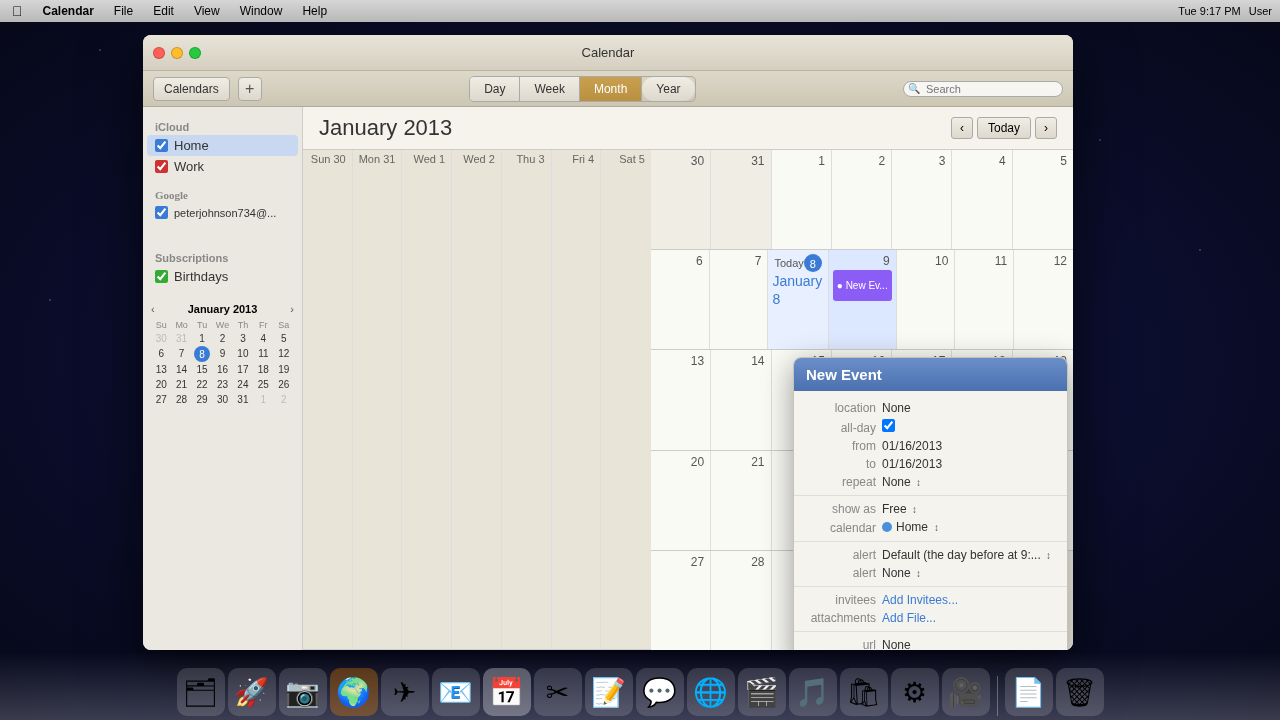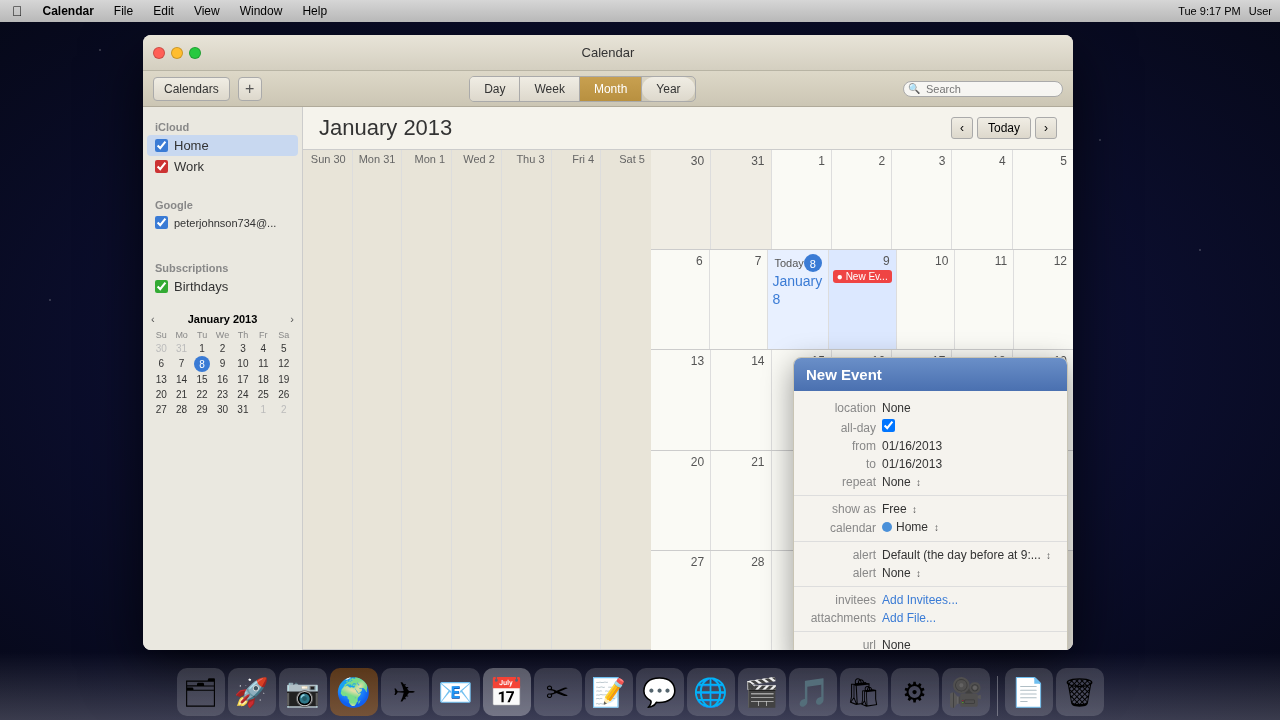--- a/index.html
+++ b/index.html
@@ -408,25 +408,25 @@
       border-radius: 50%;
       width: 18px;
       height: 18px;
       display: flex;
       align-items: center;
       justify-content: center;
       margin-left: auto;
       font-size: 11px;
     }
     .event-pill {
-      background: #ef4444;
+      background: #8b5cf6;
       color: white;
       font-size: 10px;
       border-radius: 3px;
-      padding: 1px 4px;
+      padding: 10px 4px;
       margin-top: 2px;
       cursor: pointer;
       white-space: nowrap;
       overflow: hidden;
       text-overflow: ellipsis;
     }
 
     
     .new-event-popup {
       position: absolute;
@@ -586,21 +586,21 @@
         <div class="sidebar-section-title">iCloud</div>
         <div class="sidebar-item selected">
           <input type="checkbox" class="sidebar-checkbox cb-blue" checked="" style="">
           <span>Home</span>
         </div>
         <div class="sidebar-item">
           <input type="checkbox" class="sidebar-checkbox cb-red" checked="" style="">
           <span>Work</span>
         </div>
 
-        <div class="sidebar-section-title" style="margin-top:18px;">Google</div>
+        <div class="sidebar-section-title" style="margin-top:8px;font-family:Liberation Serif, serif;">Google</div>
         <div class="sidebar-item">
           <input type="checkbox" class="sidebar-checkbox cb-blue" checked="" style="">
           <span style="font-size:11px;">peterjohnson734@...</span>
         </div>
 
         <div class="sidebar-section-title" style="margin-top:26px;">Subscriptions</div>
         <div class="sidebar-item">
           <input type="checkbox" class="sidebar-checkbox cb-green" checked="" style="">
           <span>Birthdays</span>
         </div>
@@ -672,21 +672,21 @@
             <button class="cal-today-btn">Today</button>
             <button class="cal-nav-btn">›</button>
           </div>
         </div>
 
         <div class="month-grid">
 
           <div class="month-dow-row">
             <div class="month-dow">Sun 30</div>
             <div class="month-dow">Mon 31</div>
-            <div class="month-dow">Mon 1</div>
+            <div class="month-dow">Wed 1</div>
             <div class="month-dow">Wed 2</div>
             <div class="month-dow">Thu 3</div>
             <div class="month-dow">Fri 4</div>
             <div class="month-dow">Sat 5</div>
           </div>
 
           <div class="month-weeks">
 
             <div class="month-week">
               <div class="month-cell other-month">

